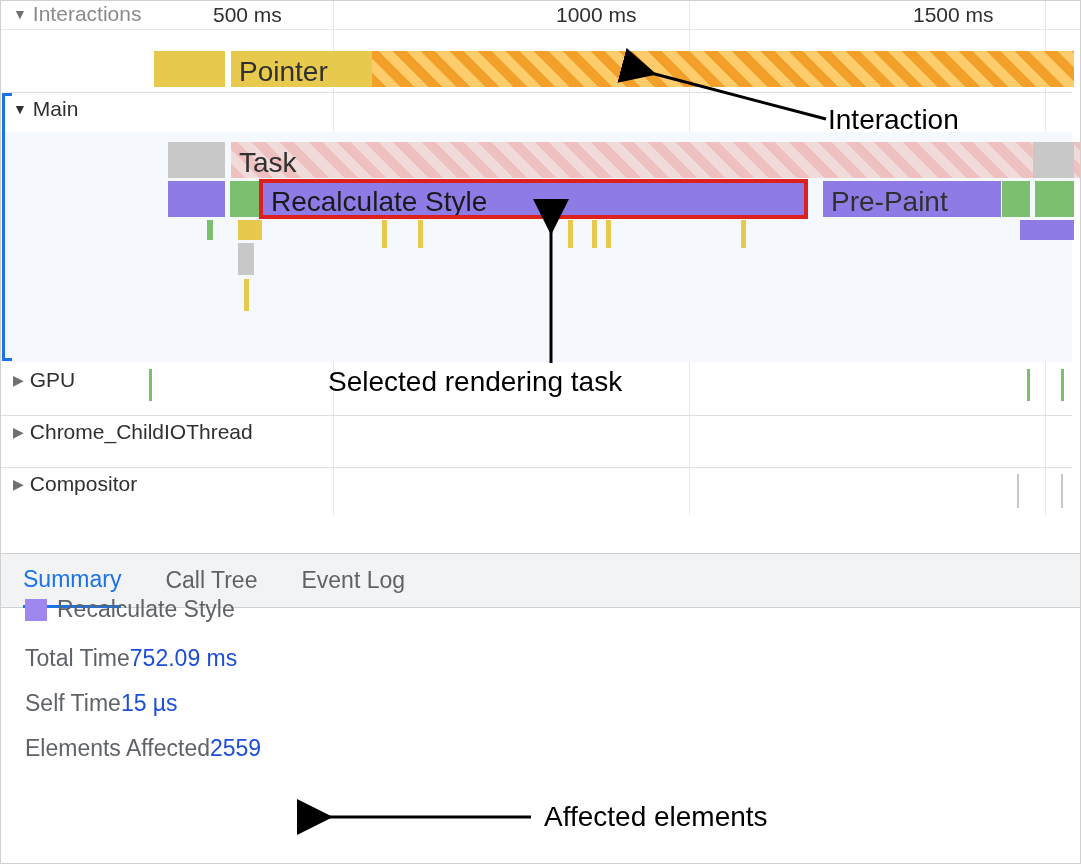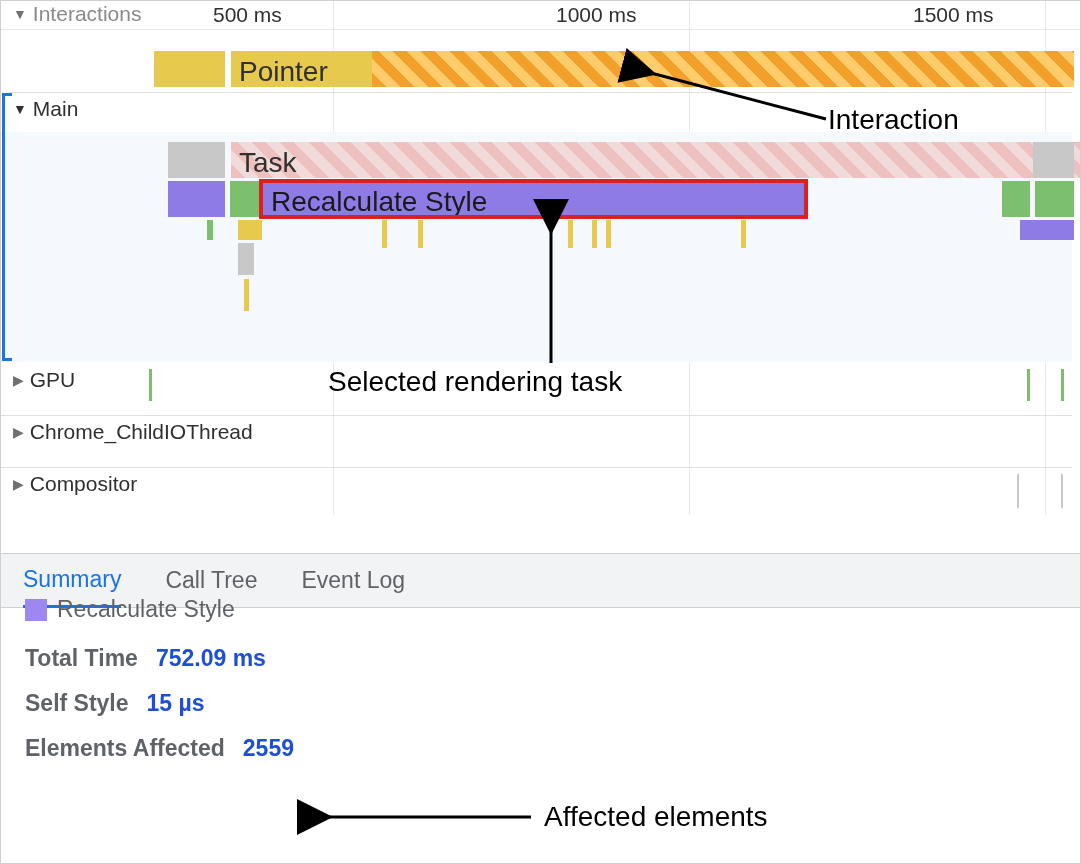--- a/index.html
+++ b/index.html
@@ -101,21 +101,21 @@
     display:flex; align-items:center; gap:44px; padding-left:22px;margin-top:34px;
   }
   .tab { font-size:23px; color:#5f6368; cursor:pointer; padding:12px 0; }
   .tab.active { color:#1a73e8; border-bottom:3px solid #1a73e8; }
   .summary-panel {
     position:absolute; top:575px; left:0; right:0; bottom:0;
     padding:20px 24px; font-size:23px; color:#5f6368;
   }
   .summary-title { display:flex; align-items:center; gap:10px; margin-bottom:22px;}
   .swatch { width:22px; height:22px; background:#9f87f0; display:inline-block;}
-  .summary-row { display:flex; gap:18px; margin-bottom:18px; align-items:flex-start;font-weight:bold;}
+  .summary-row { display:flex; margin-bottom:18px; align-items:flex-start;}
   .summary-row .label { color:#5f6368; }
   .summary-row .value { color:#1d4ed8; }
   .annotation {
     position:absolute; font-size:28px; color:#000; z-index:10;
   }
   svg.arrow { position:absolute; z-index:9; overflow:visible; }
 </style>
 </head>
 <body>
 
@@ -162,20 +162,23 @@
     <div class="red-corner" style="top:10px; right:70px"></div>
     <div class="block gray" style="top:10px; left:1032px; width:41px"></div>
     <div class="red-corner" style="top:10px; right:0"></div>
 
     <div class="block purple" style="top:49px; left:167px; width:57px"></div>
     <div class="block green" style="top:49px; left:229px; width:33px"></div>
     <div class="block purple" style="top:49px; left:262px; width:541px">
       <span class="block-label" style="color:#1a1a1a">Recalculate Style</span>
     </div>
     <div class="highlight" style="top:47px; left:258px; width:549px; height:40px"></div>
+    <div class="block purple" style="top:49px; left:822px; width:178px">
+      <span class="block-label">Pre-Paint</span>
+    </div>
     <div class="block green" style="top:49px; left:1001px; width:28px"></div>
     <div class="block green" style="top:49px; left:1034px; width:39px"></div>
 
     <div class="block green tiny" style="top:88px; left:206px; width:6px"></div>
     <div class="block yellow tiny" style="top:88px; left:237px; width:24px"></div>
     <div class="block purple tiny" style="top:88px; left:1019px; width:54px"></div>
     <div class="thin-yellow" style="top:88px; left:381px; height:28px"></div>
     <div class="thin-yellow" style="top:88px; left:417px; height:28px"></div>
     <div class="thin-yellow" style="top:88px; left:567px; height:28px"></div>
     <div class="thin-yellow" style="top:88px; left:591px; height:28px"></div>
@@ -221,21 +224,21 @@
 <div class="summary-panel">
   <div class="summary-title">
     <span class="swatch"></span>
     <span>Recalculate Style</span>
   </div>
   <div class="summary-row">
     <span class="label">Total Time</span>
     <span class="value">752.09 ms</span>
   </div>
   <div class="summary-row">
-    <span class="label">Self Style</span>
+    <span class="label">Self Time</span>
     <span class="value">15 µs</span>
   </div>
   <div class="summary-row">
     <span class="label">Elements Affected</span>
     <span class="value">2559</span>
   </div>
 </div>
 
 <div class="annotation" style="top:103px; left:827px">Interaction</div>
 <svg class="arrow" style="top:68px; left:630px" width="200" height="60">

